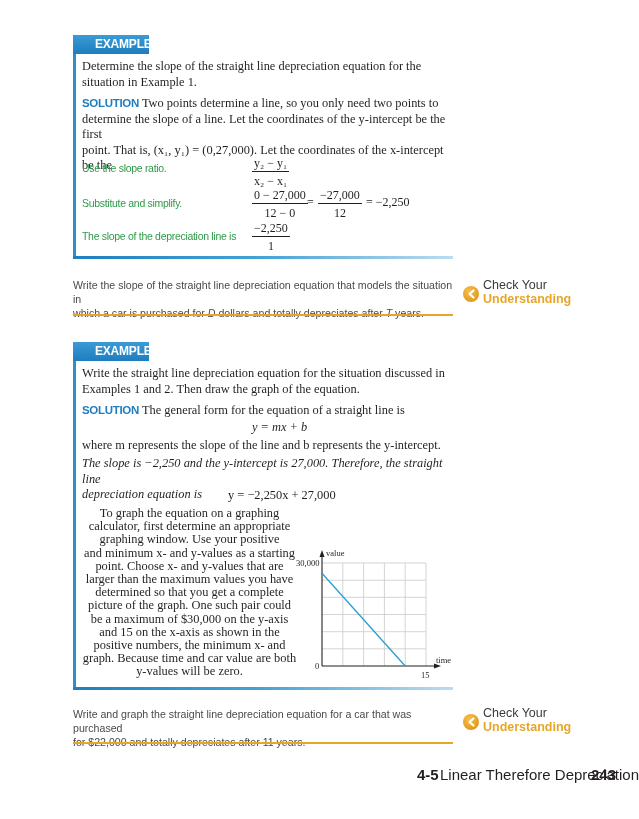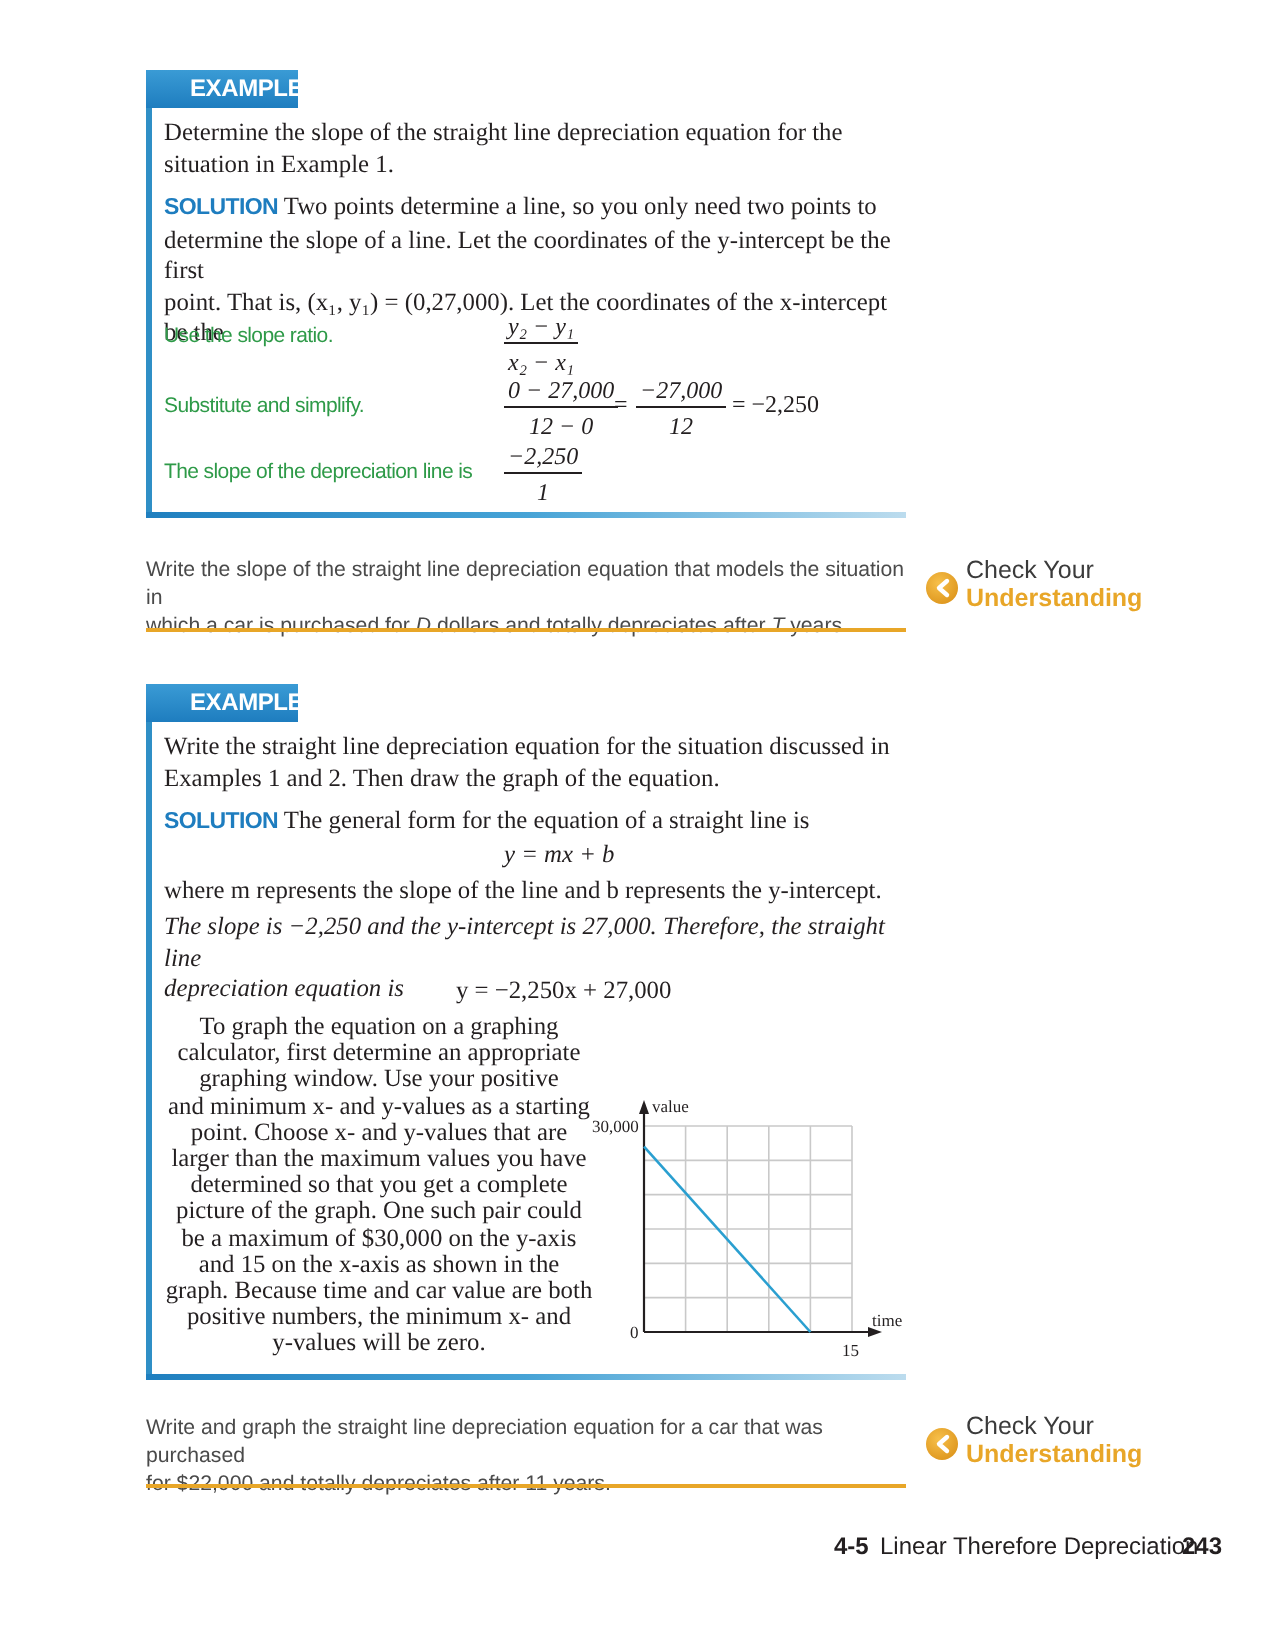--- a/index.html
+++ b/index.html
@@ -4,34 +4,34 @@
 <style>
   html, body { margin:0; padding:0; background:#ffffff; }
   body { width:639px; height:819px; position:relative; overflow:hidden; font-family:"Liberation Serif", serif; color:#231f20; }
   .abs { position:absolute; }
   .ex-box { position:absolute; left:73px; width:378px; border-left:3px solid #2f8fc6; }
   .ex-bottom { position:absolute; left:73px; width:380px; height:3px; background:linear-gradient(90deg,#1f7fbf 0%,#46a3d6 50%,#bcdcee 100%); }
   .ex-tab { position:absolute; left:73px; height:19px; width:76px; background:linear-gradient(180deg,#3a9bd5,#1e7dbf); color:#fff; font-family:"Liberation Sans", sans-serif; font-weight:bold; font-size:12px; line-height:19px; padding-left:22px; box-sizing:border-box; letter-spacing:-0.2px; }
   .para { position:absolute; left:82px; width:372px; font-size:12.4px; line-height:15.6px; }
   .sol { font-family:"Liberation Sans", sans-serif; font-weight:bold; color:#1e7dbf; font-size:11.5px; letter-spacing:-0.3px; }
   .green { position:absolute; left:82px; font-family:"Liberation Sans", sans-serif; font-size:10.5px; color:#2e9a48; letter-spacing:-0.3px; }
-  .frac { position:absolute; display:inline-flex; flex-direction:column; align-items:center; font-size:12px; line-height:14px;font-style:italic; }
+  .frac { position:absolute; display:inline-flex; flex-direction:column; align-items:center; font-size:12px; line-height:14px; }
   .frac .num { border-bottom:1px solid #231f20; padding:0 2px 1px 2px; }
   .frac .den { padding-top:2px; }
   .op { position:absolute; font-size:12px; }
   .cyu-text { position:absolute; left:73px; width:380px; font-family:"Liberation Sans", sans-serif; font-size:10.6px; line-height:14px; color:#4a4a4a; }
   .cyu-rule { position:absolute; left:73px; width:380px; height:2px; background:#e8a628; }
   .cyu { position:absolute; left:463px; width:130px; font-family:"Liberation Sans", sans-serif; }
   .cyu .ic { position:absolute; left:0; top:8px; width:16px; height:16px; border-radius:50%; background:radial-gradient(circle at 40% 35%,#f7c04a,#d78b12); }
   .cyu .ic::after { content:""; position:absolute; left:4px; top:4px; width:8px; height:8px; }
   .cyu .l1 { position:absolute; left:20px; top:0; font-size:12.5px; color:#3b3b3b; }
   .cyu .l2 { position:absolute; left:20px; top:14px; font-size:12.5px; font-weight:bold; color:#e8a628; }
   .center-eq { position:absolute; font-size:12.4px; }
   i { font-style:italic; }
-  .footer { position:absolute; top:766px; font-family:"Liberation Sans", sans-serif; font-size:12px; color:#231f20; }
+  .footer { position:absolute; top:766px; font-family:"Liberation Sans", sans-serif; font-size:15px; color:#231f20; }
 </style>
 </head>
 <body>
 
 <div class="ex-tab" style="top:35px;">EXAMPLE 2</div>
 <div class="ex-box" style="top:54px;height:202px;"></div>
 <div class="ex-bottom" style="top:256px;"></div>
 
 <div class="para" style="top:59px;">Determine the slope of the straight line depreciation equation for the situation in Example 1.</div>
 
@@ -107,22 +107,22 @@
   <div>To graph the equation on a graphing</div>
   <div>calculator, first determine an appropriate</div>
   <div>graphing window. Use your positive</div>
   <div>and minimum x- and y-values as a starting</div>
   <div>point. Choose x- and y-values that are</div>
   <div>larger than the maximum values you have</div>
   <div>determined so that you get a complete</div>
   <div>picture of the graph. One such pair could</div>
   <div>be a maximum of $30,000 on the y-axis</div>
   <div>and 15 on the x-axis as shown in the</div>
+  <div>positive numbers, the minimum x- and</div>
   <div>graph. Because time and car value are both</div>
-  <div>positive numbers, the minimum x- and</div>
   <div>y-values will be zero.</div>
 </div>
 
 <div class="abs" style="left:290px;top:546px;width:170px;height:140px;">
   <svg width="170" height="140" viewBox="0 0 170 140">
 
     <g stroke="#c9c9c9" stroke-width="0.8">
       <line x1="52.8" y1="17" x2="52.8" y2="120"></line>
       <line x1="73.6" y1="17" x2="73.6" y2="120"></line>
       <line x1="94.4" y1="17" x2="94.4" y2="120"></line>

